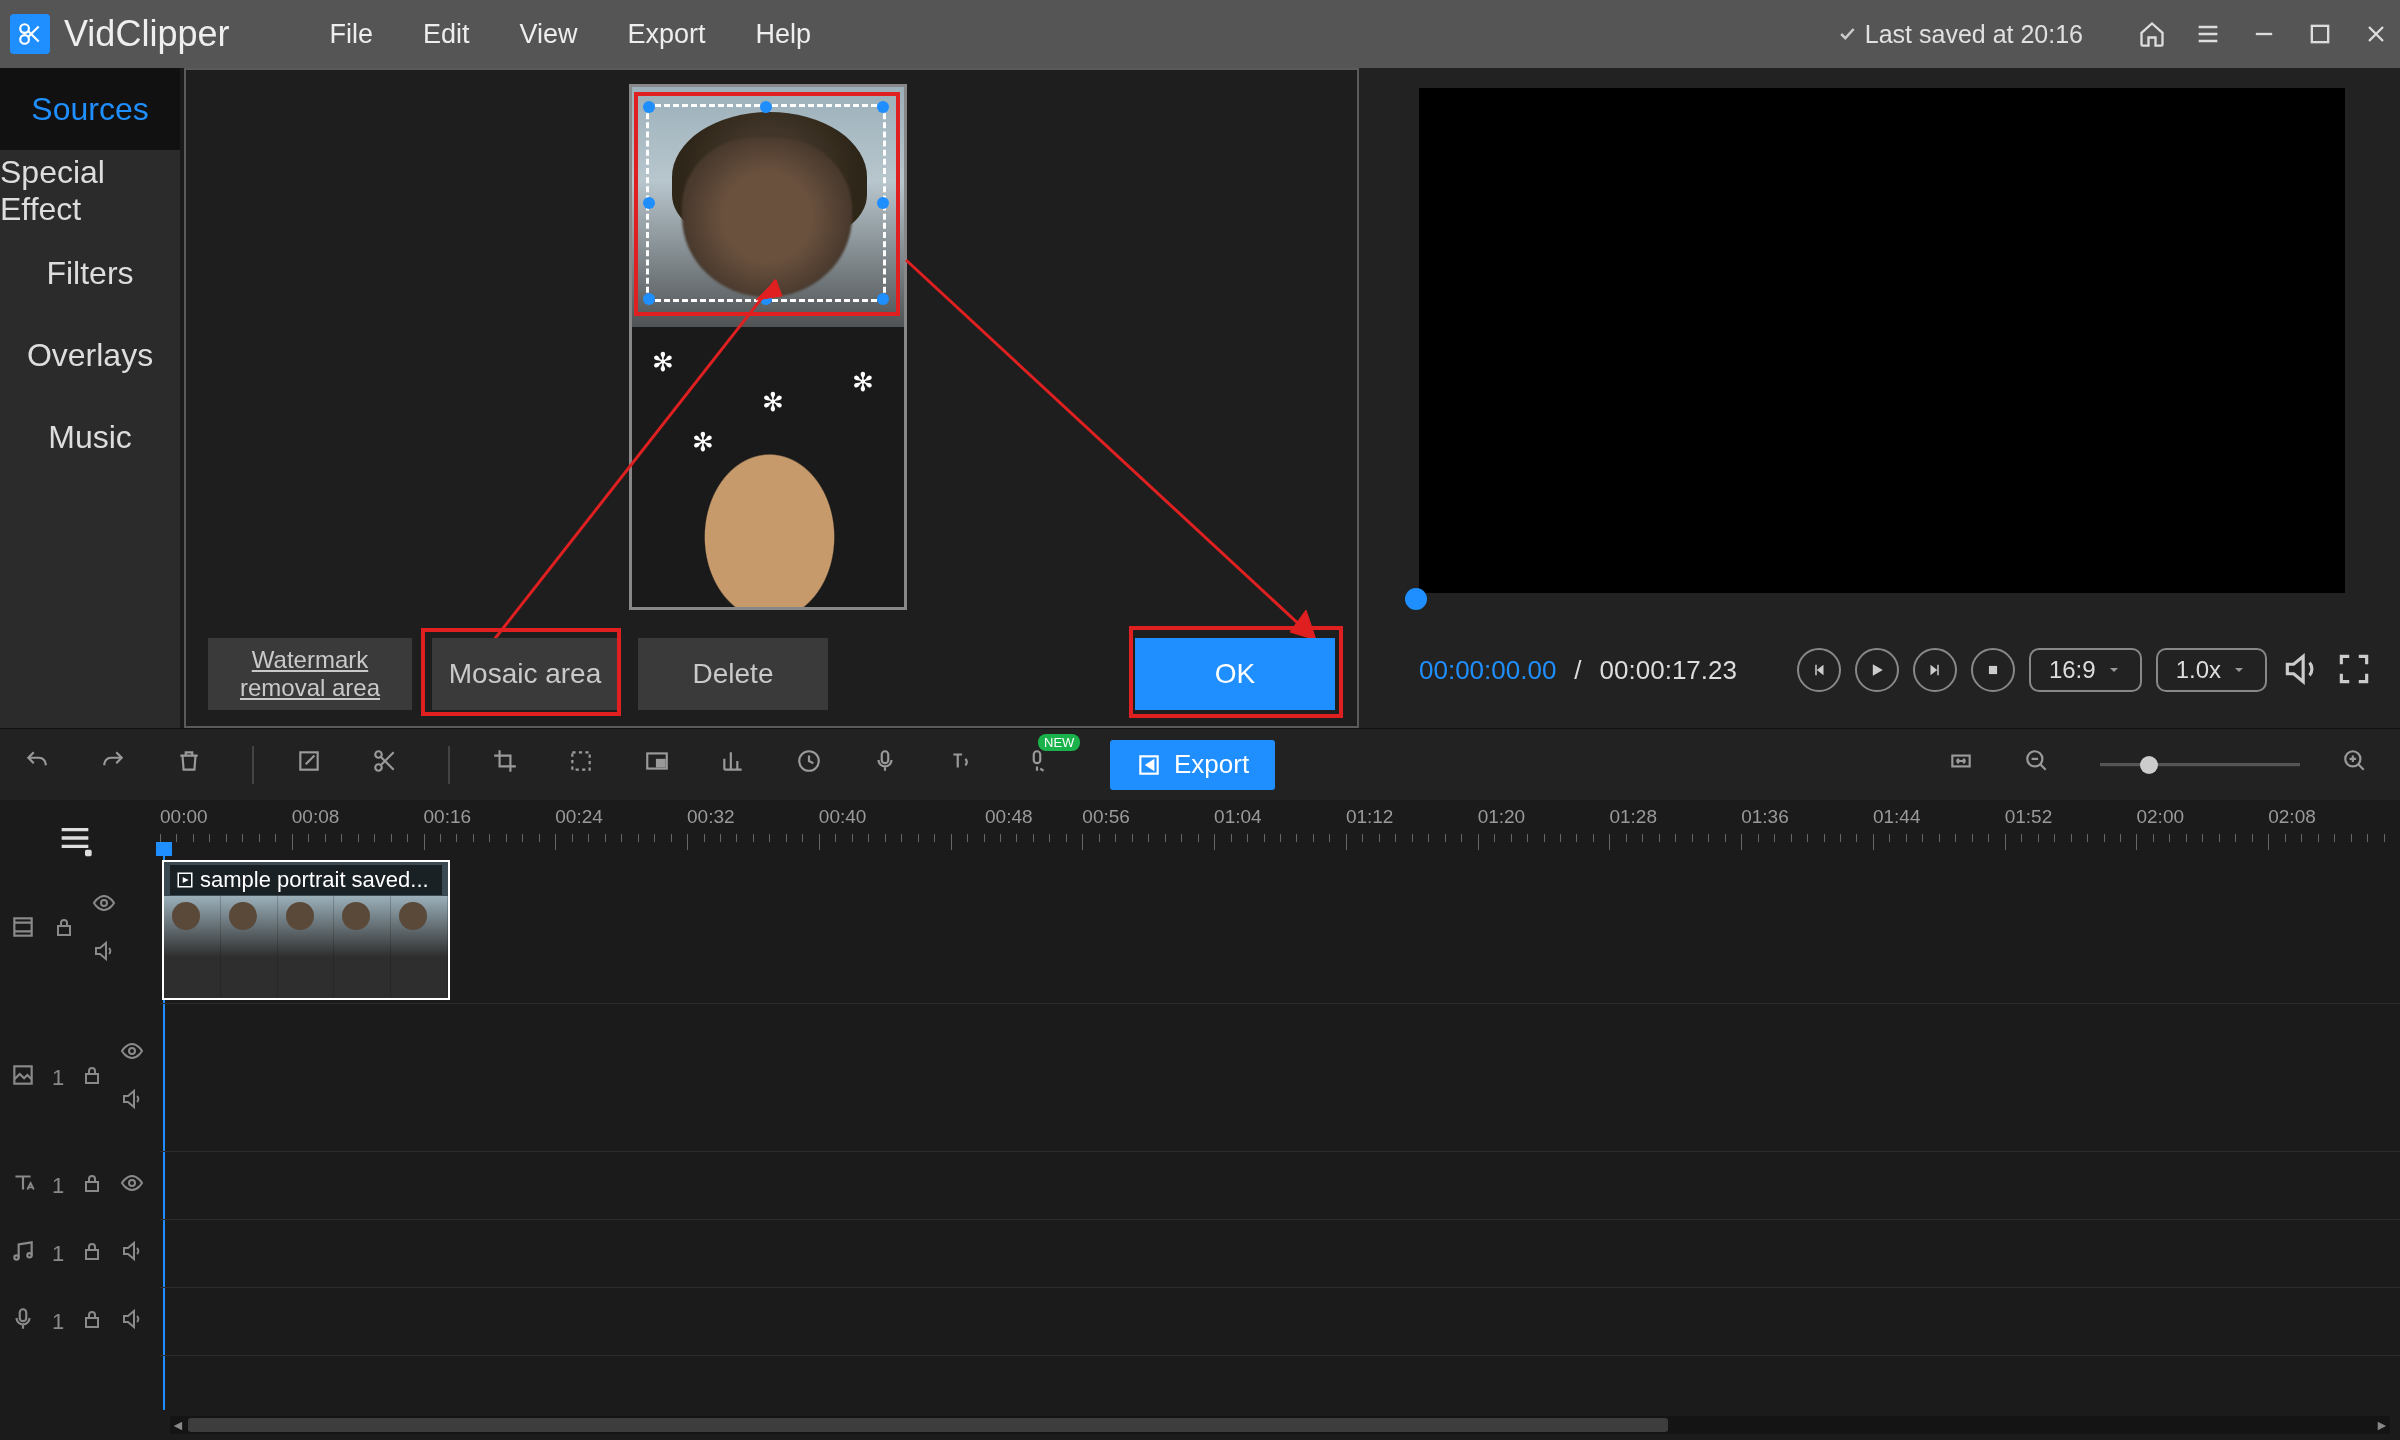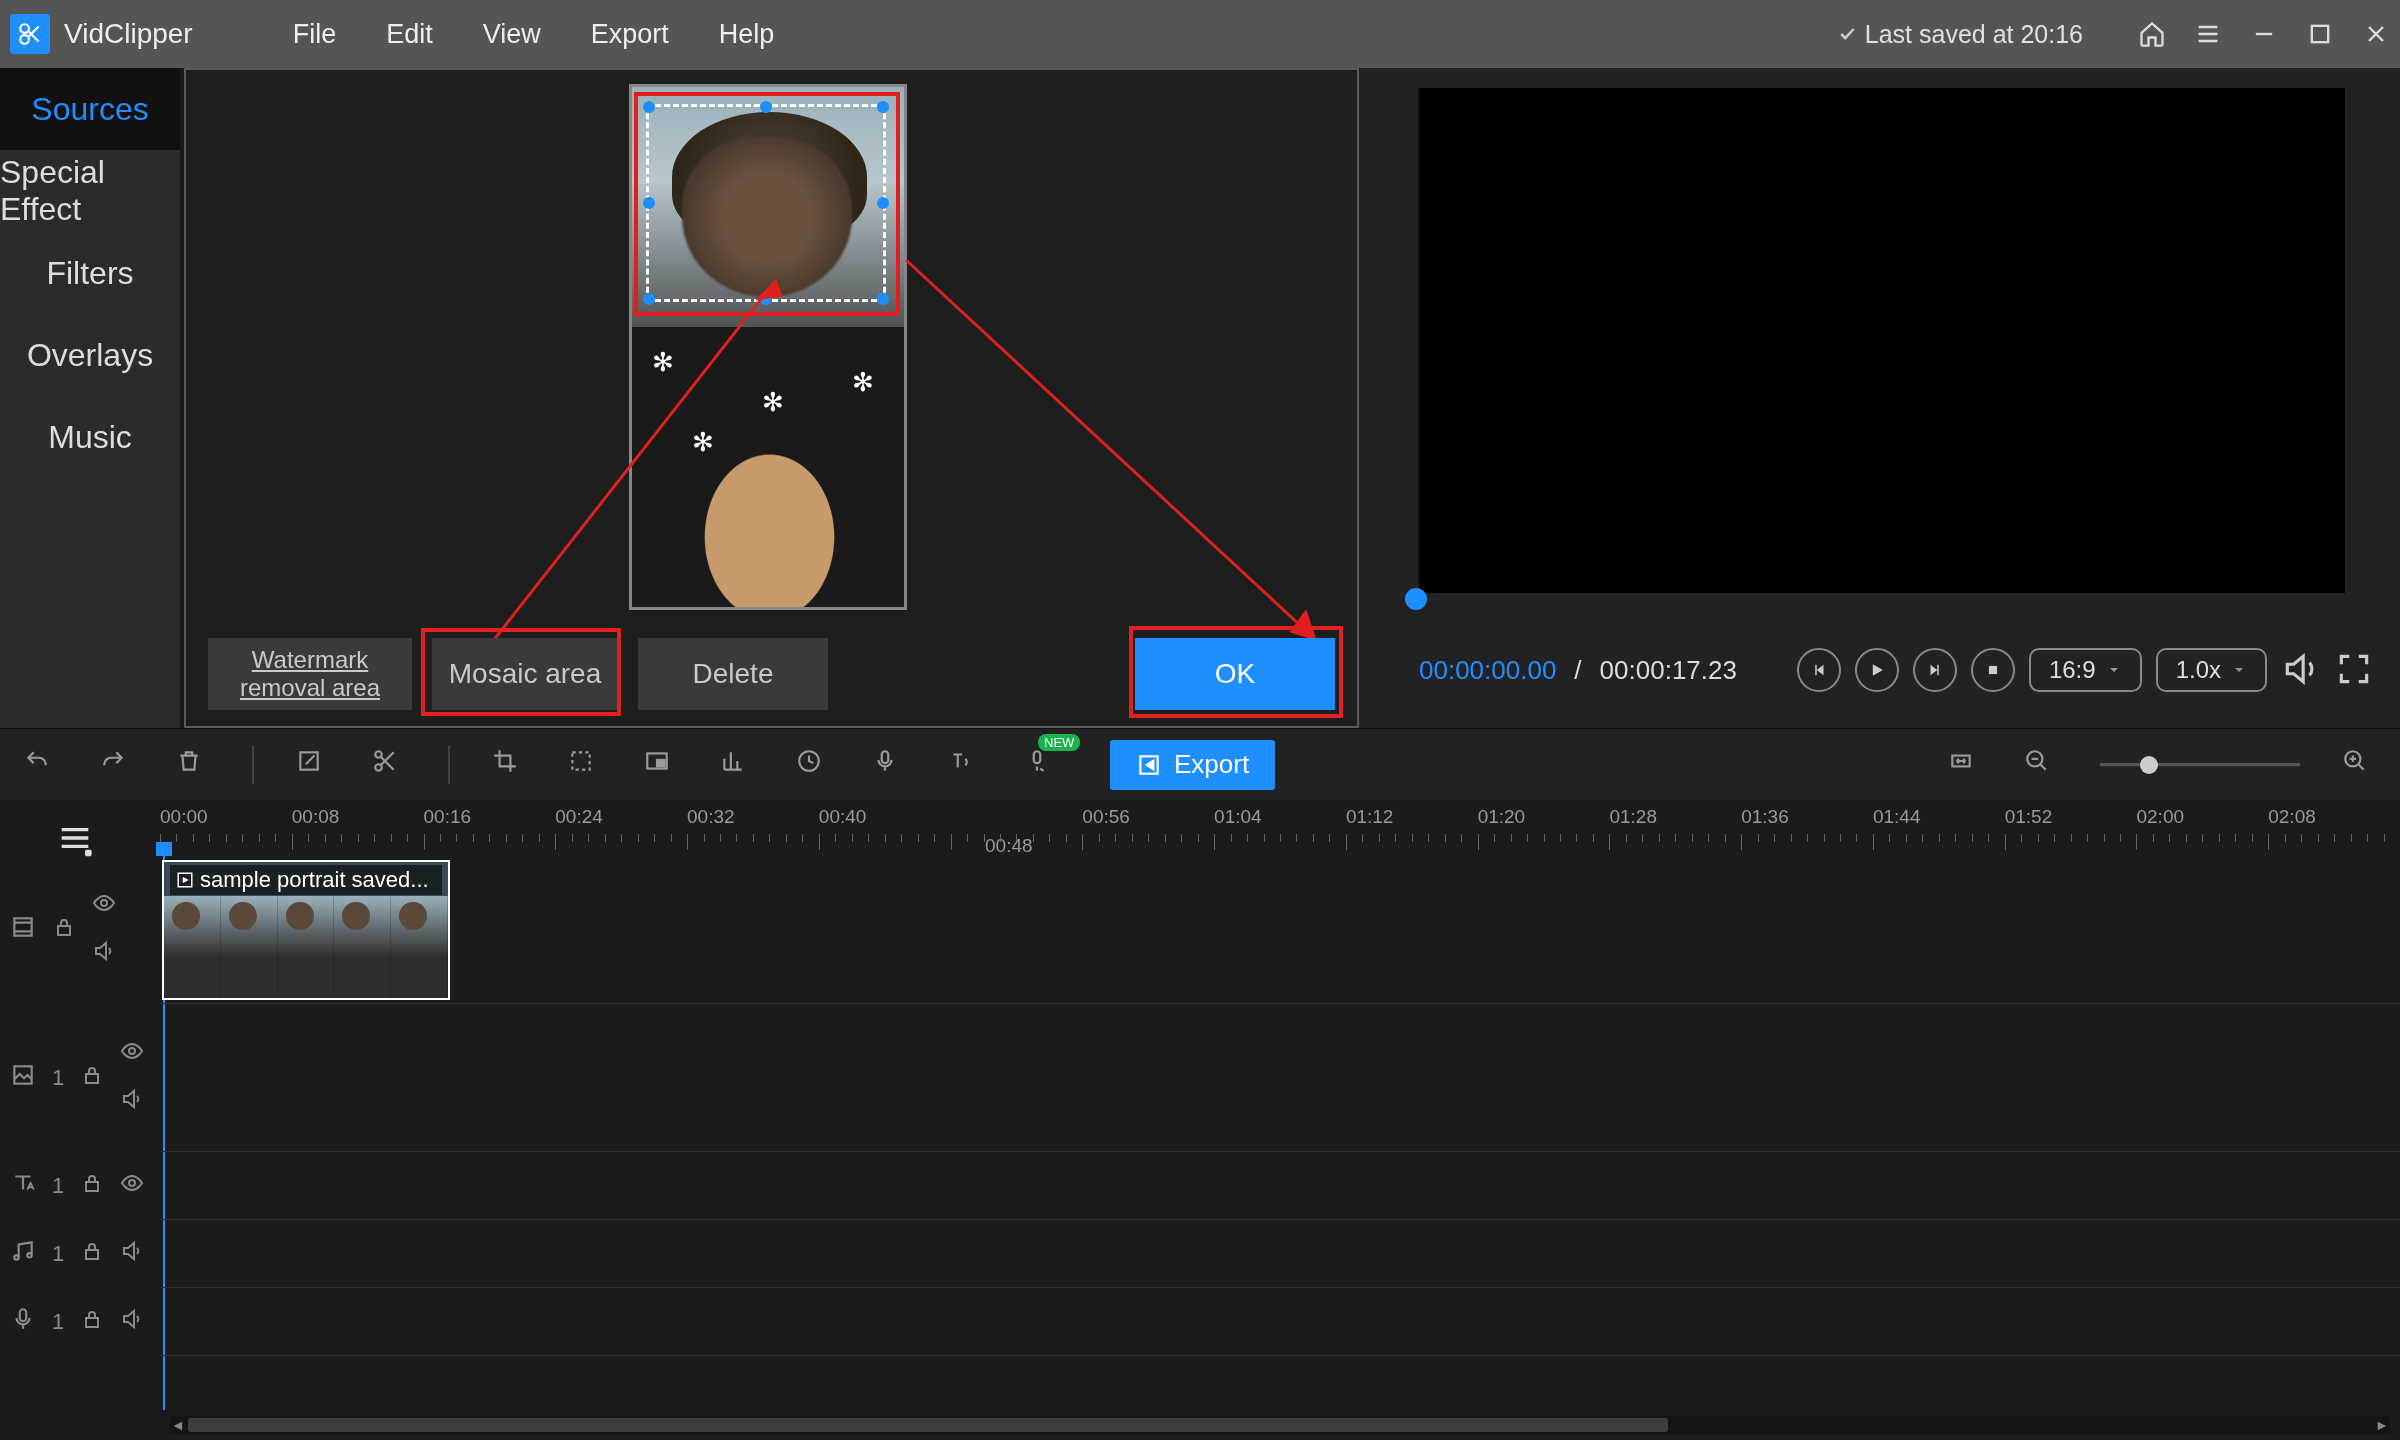--- a/index.html
+++ b/index.html
@@ -1,19 +1,19 @@
 <!DOCTYPE html>
 <html><head>
 <meta charset="utf-8">
 <style>
   * { box-sizing: border-box; margin: 0; padding: 0; user-select: none; }
   html, body { width: 2400px; height: 1440px; background: #1a1a1a; font-family: "Segoe UI", Arial, sans-serif; color: #ddd; overflow: hidden; }
   .titlebar { height: 68px; background: #555555; display: flex; align-items: center; padding: 0 10px; }
   .logo { width: 40px; height: 40px; background: #1f8fff; border-radius: 4px; display: flex; align-items: center; justify-content: center; color: #fff; font-size: 22px; }
-  .app-name { font-size: 28px; margin-left: 14px; color: #eee; text-align: center; }
+  .app-name { font-size: 36px; margin-left: 14px; color: #eee; text-align: center; }
   .menu { display: flex; gap: 50px; margin-left: 100px; font-size: 27px; color: #eee; }
   .menu span { cursor: pointer; }
   .tb-spacer { flex: 1; }
   .lastsaved { font-size: 25px; color: #e0e0e0; display: flex; align-items: center; gap: 8px; }
   .win-btns { display: flex; gap: 28px; margin-left: 55px; align-items: center; }
   .win-btns svg, .win-btns span { width: 28px; height: 28px; color: #ddd; }
   .main-row { display: flex; height: 660px; }
   .sidepanel { width: 180px; background: #2b2b2b; display: flex; flex-direction: column; }
   .side-item { height: 82px; display: flex; align-items: center; justify-content: center; font-size: 32px; color: #ddd; cursor: pointer; }
   .side-item.active { background: #111; color: #1f8fff; }
@@ -370,21 +370,21 @@
       <div class="tick" style="left: 642.353px; height: 8px;"></div>
       <span style="left: 658.824px;">00:40</span>
       <div class="tick" style="left: 658.824px; height: 16px;"></div>
       <div class="tick" style="left: 675.294px; height: 8px;"></div>
       <div class="tick" style="left: 691.765px; height: 8px;"></div>
       <div class="tick" style="left: 708.235px; height: 8px;"></div>
       <div class="tick" style="left: 724.706px; height: 8px;"></div>
       <div class="tick" style="left: 741.176px; height: 8px;"></div>
       <div class="tick" style="left: 757.647px; height: 8px;"></div>
       <div class="tick" style="left: 774.118px; height: 8px;"></div>
-      <span style="left: 825px; margin-top: 29px;">00:48</span>
+      <span style="left: 825px;">00:48</span>
       <div class="tick" style="left: 790.588px; height: 16px;"></div>
       <div class="tick" style="left: 807.059px; height: 8px;"></div>
       <div class="tick" style="left: 823.529px; height: 8px;"></div>
       <div class="tick" style="left: 840px; height: 8px;"></div>
       <div class="tick" style="left: 856.471px; height: 8px;"></div>
       <div class="tick" style="left: 872.941px; height: 8px;"></div>
       <div class="tick" style="left: 889.412px; height: 8px;"></div>
       <div class="tick" style="left: 905.882px; height: 8px;"></div>
       <span style="left: 922.353px;">00:56</span>
       <div class="tick" style="left: 922.353px; height: 16px;"></div>

